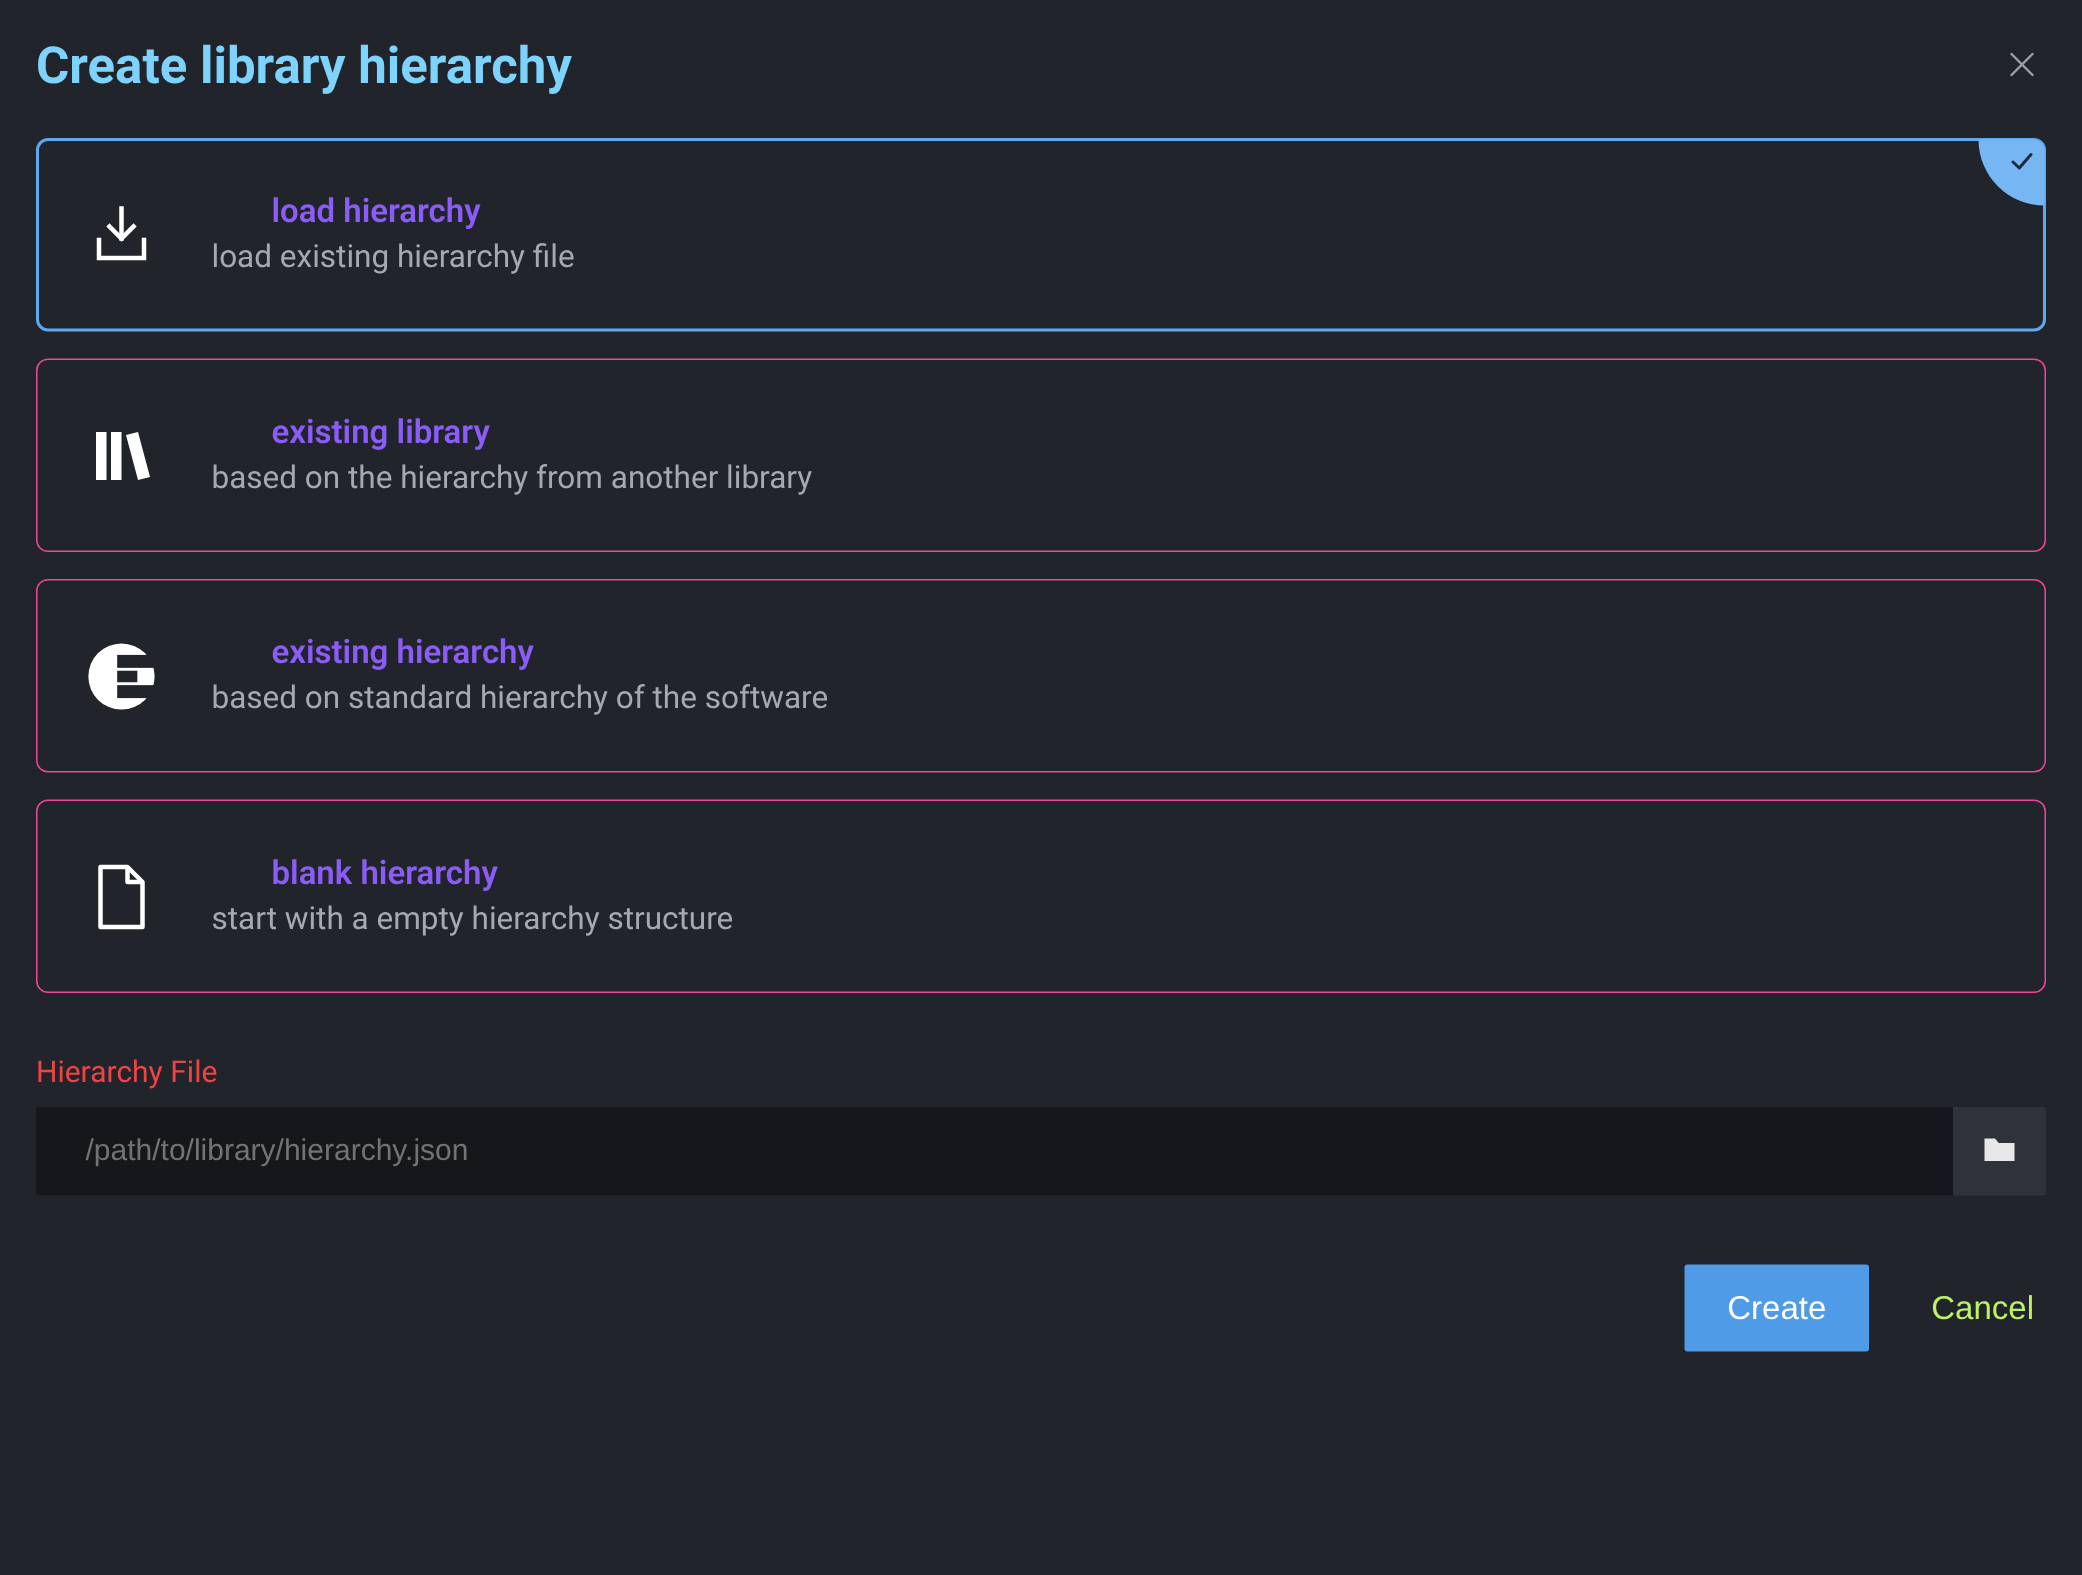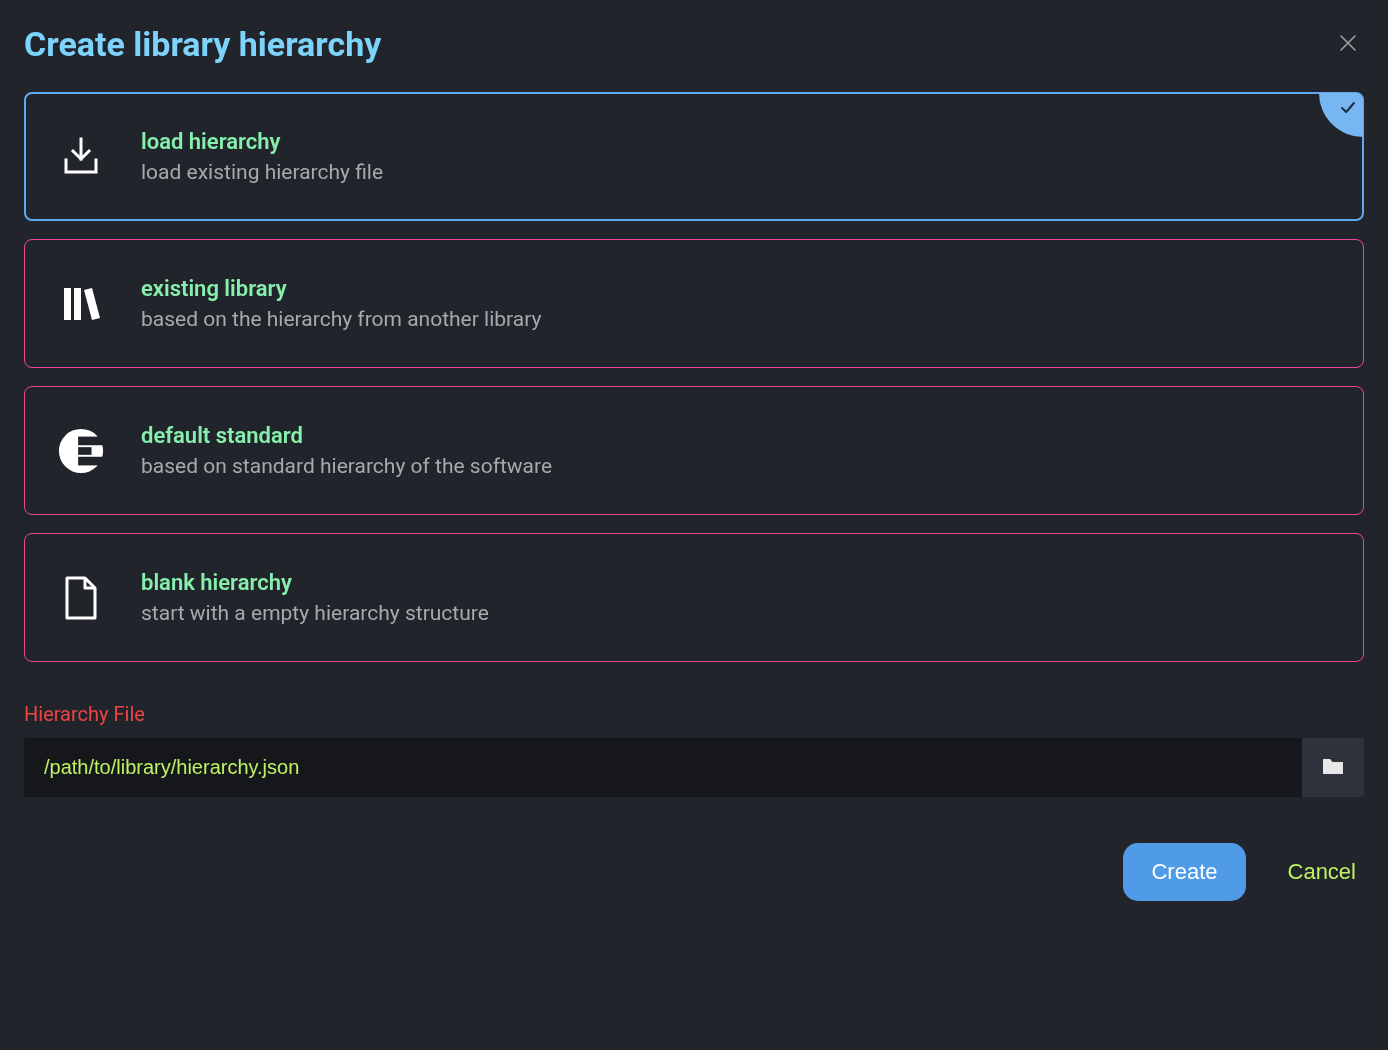--- a/index.html
+++ b/index.html
@@ -83,22 +83,23 @@
     width: 48px;
     height: 48px;
     flex: 0 0 48px;
     display: flex;
     align-items: center;
     justify-content: center;
   }
   .option-text .opt-title {
     font-size: 22px;
     font-weight: 600;
-    color: #86efac;
+    color: #8b5cf6;
     margin-bottom: 6px;
+    margin-left: 40px;
   }
   .option-text .opt-desc {
     font-size: 21px;
     font-weight: 400;
     color: #a6a9ad;
   }
   .field-section {
     margin-top: 40px;
   }
   .field-label {
@@ -108,23 +109,23 @@
     display: block;
   }
   .path-row {
     display: flex;
     width: 100%;
   }
   .path-input {
     flex: 1;
     background: #15171b;
     border: none;
-    color: #bef264;
+    color: #737373;
     font-size: 20px;
-    padding: 18px 20px;
+    padding: 18px 33px;
     outline: none;
     border-radius: 2px 0 0 2px;
   }
   .browse-btn {
     background: #2e333b;
     border: none;
     width: 62px;
     display: flex;
     align-items: center;
     justify-content: center;
@@ -135,21 +136,21 @@
     display: flex;
     justify-content: flex-end;
     align-items: center;
     gap: 34px;
     margin-top: 46px;
   }
   .btn-primary {
     background: #4f9be8;
     color: #ffffff;
     border: none;
-    border-radius: 15px;
+    border-radius: 2px;
     font-size: 22px;
     font-weight: 500;
     padding: 16px 28px;
     cursor: pointer;
   }
   .btn-secondary {
     background: transparent;
     border: none;
     color: #bef264;
     font-size: 22px;
@@ -216,21 +217,21 @@
 
       <div class="option-icon">
         <svg width="50" height="50" viewBox="0 0 50 50" fill="none">
           <circle cx="25" cy="25" r="23" fill="#ffffff"></circle>
           <rect x="22" y="10" width="28" height="9" fill="#21252b"></rect>
           <rect x="22" y="21" width="14" height="8" fill="#21252b"></rect>
           <rect x="22" y="31" width="28" height="9" fill="#21252b"></rect>
         </svg>
       </div>
       <div class="option-text">
-        <div class="opt-title">default standard</div>
+        <div class="opt-title">existing hierarchy</div>
         <div class="opt-desc">based on standard hierarchy of the software</div>
       </div>
     </div>
 
     <div class="option-card">
 
       <div class="option-icon">
         <svg width="40" height="46" viewBox="0 0 40 46" fill="none">
           <path d="M6 3 H24 L34 13 V43 H6 Z" stroke="#ffffff" stroke-width="3" fill="none" stroke-linejoin="round"></path>
           <path d="M24 3 V13 H34" stroke="#ffffff" stroke-width="3" fill="none" stroke-linejoin="round"></path>

